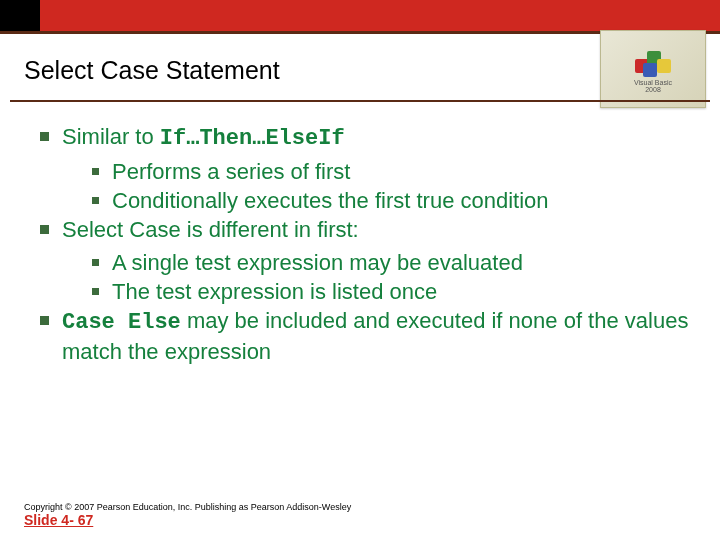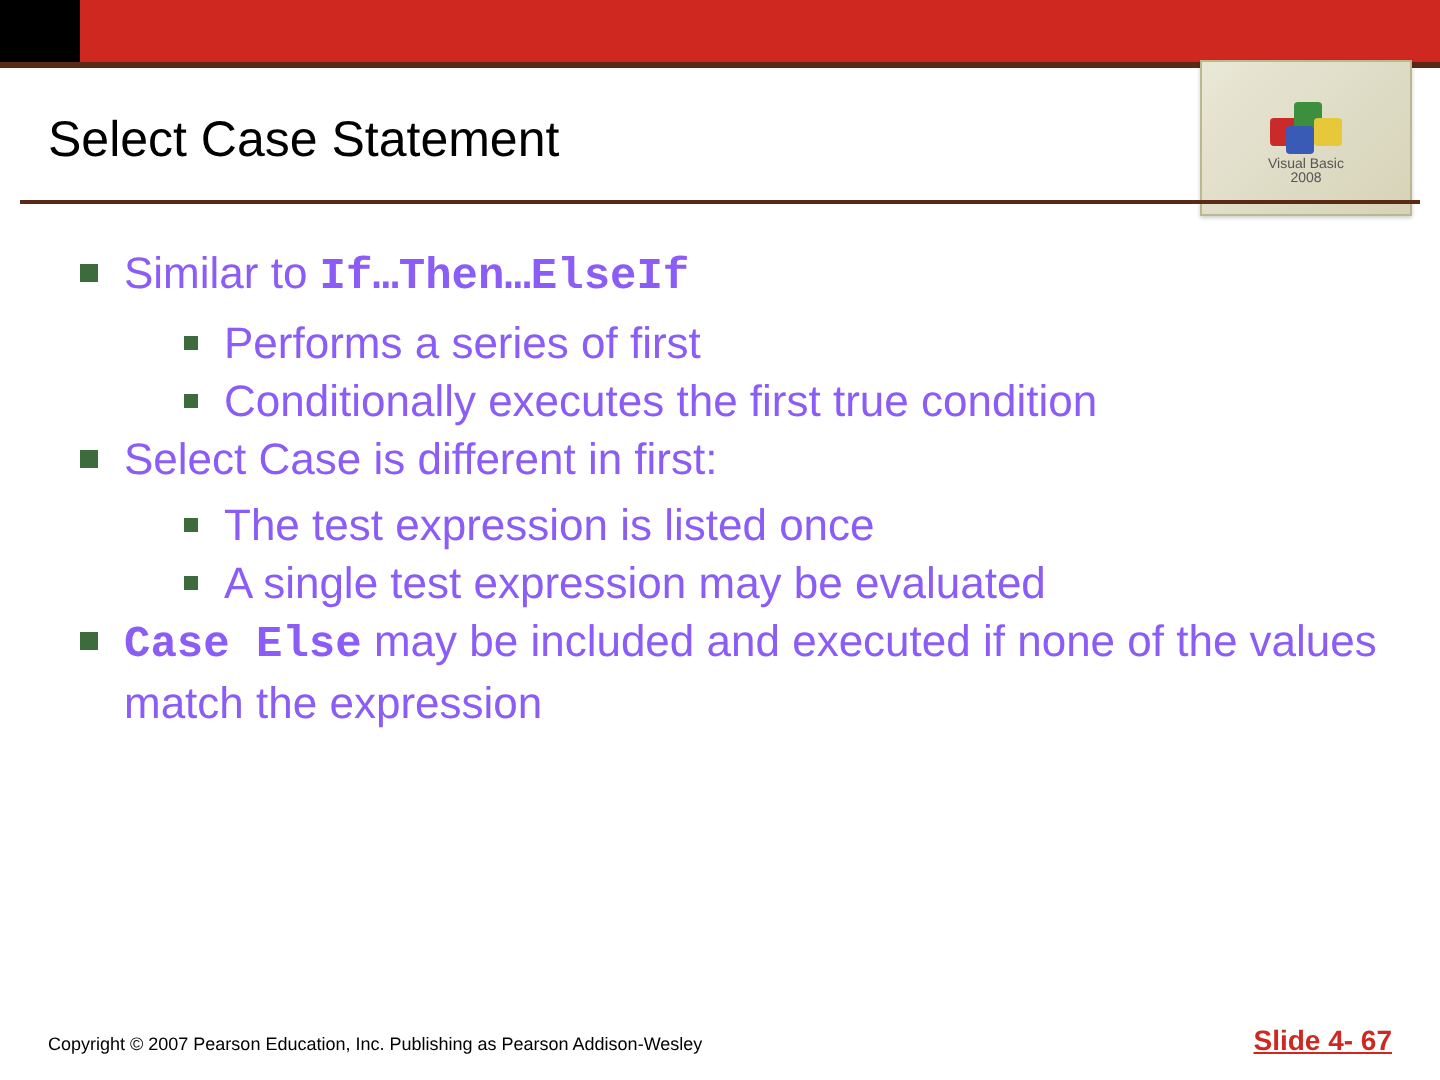--- a/index.html
+++ b/index.html
@@ -70,21 +70,21 @@
     height: 2px;
     background: #5a2a15;
   }
   .content {
     position: absolute;
     top: 122px;
     left: 36px;
     right: 20px;
     font-size: 22px;
     line-height: 1.32;
-    color: #8b5cf6;
+    color: #15803d;
   }
   .lvl1 { padding-left: 26px; position: relative; margin-bottom: 4px; }
   .lvl1::before {
     content: "";
     position: absolute;
     left: 4px; top: 10px;
     width: 9px; height: 9px;
     background: #3c6b3c;
   }
   .lvl2 { padding-left: 76px; position: relative; }
@@ -98,20 +98,21 @@
   .mono { font-family: "Courier New", monospace; font-weight: bold; }
   .ital { }
   .footer {
     position: absolute;
     bottom: 12px;
     left: 24px;
     right: 24px;
     display: flex;
     justify-content: space-between;
     align-items: baseline;
+    flex-direction: column;
   }
   .copyright { font-size: 9px; color: #000; }
   .slidenum { font-size: 14px; color: #cf2820; font-weight: bold; text-decoration: underline; }
 </style>
 </head>
 <body>
 
 <div class="top-bar"></div>
 
 <div class="logo-box">
@@ -131,22 +132,22 @@
 <div class="content">
   <div class="lvl1">
     <span>Similar to </span><span class="mono">If…Then…ElseIf</span>
   </div>
   <div class="lvl2">Performs a series of first</div>
   <div class="lvl2">Conditionally executes the first true condition</div>
 
   <div class="lvl1">
     <span class="ital">Select Case</span><span> is different in first:</span>
   </div>
+  <div class="lvl2">A single test expression may be evaluated</div>
   <div class="lvl2">The test expression is listed once</div>
-  <div class="lvl2">A single test expression may be evaluated</div>
 
   <div class="lvl1">
     <span class="mono">Case Else</span><span> may be included and executed if none of the values match the expression</span>
   </div>
 </div>
 
 <div class="footer">
   <div class="copyright">Copyright © 2007 Pearson Education, Inc. Publishing as Pearson Addison-Wesley</div>
   <div class="slidenum">Slide 4- 67</div>
 </div>

